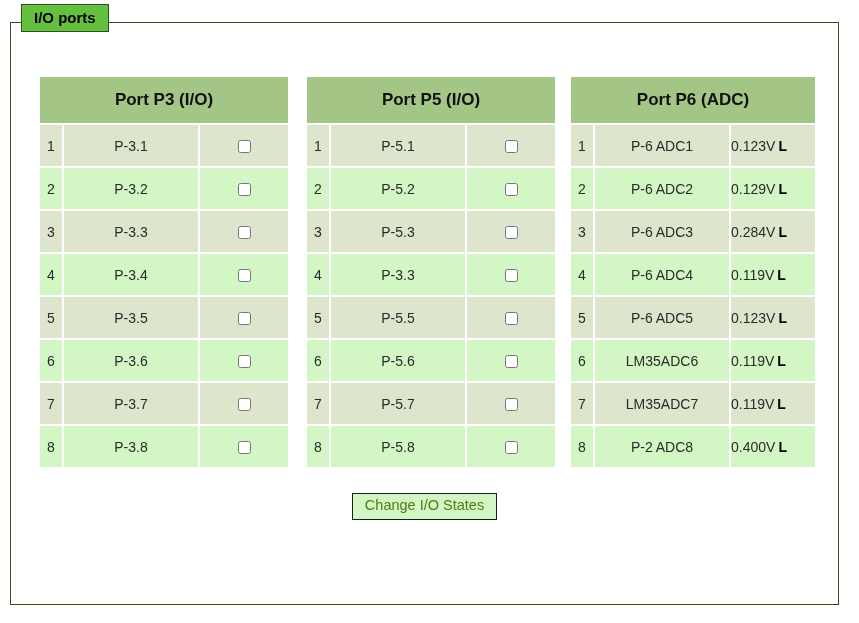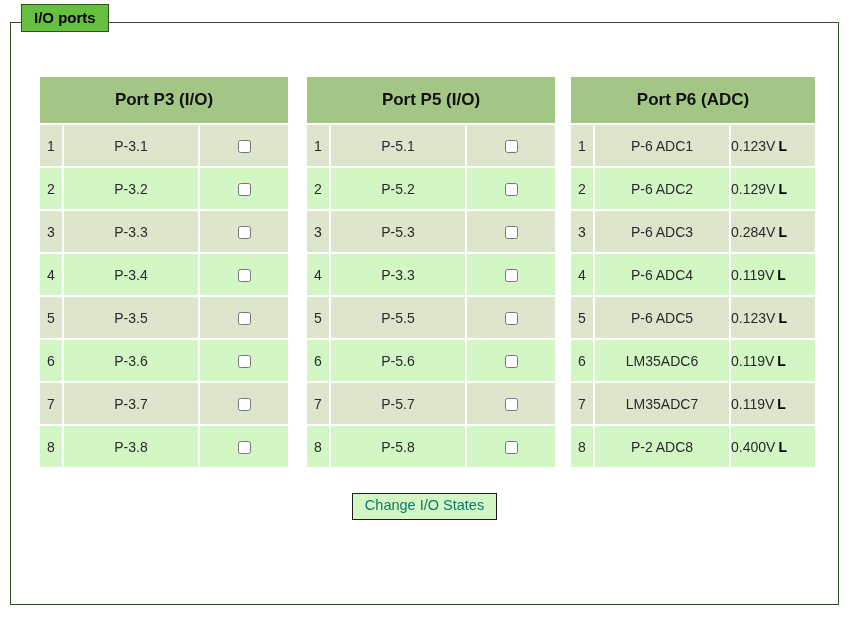--- a/index.html
+++ b/index.html
@@ -117,21 +117,21 @@
     left: 0;
     top: 470px;
     width: 100%;
     text-align: center;
   }
   .button-stack .btn-wrap { margin-bottom: 22px; }
 
   .io-button {
     font-family: "Liberation Sans", sans-serif;
     font-size: 14.5px;
-    color: #0f766e;
+    color: #4d7c0f;
     background: #d2f7c4;
     border: 1px solid #1c1c1c;
     padding: 4px 12px 5px 12px;
     border-radius: 0;
     cursor: pointer;
     line-height: 1.1;
   }
 </style>
 </head>
 <body>

